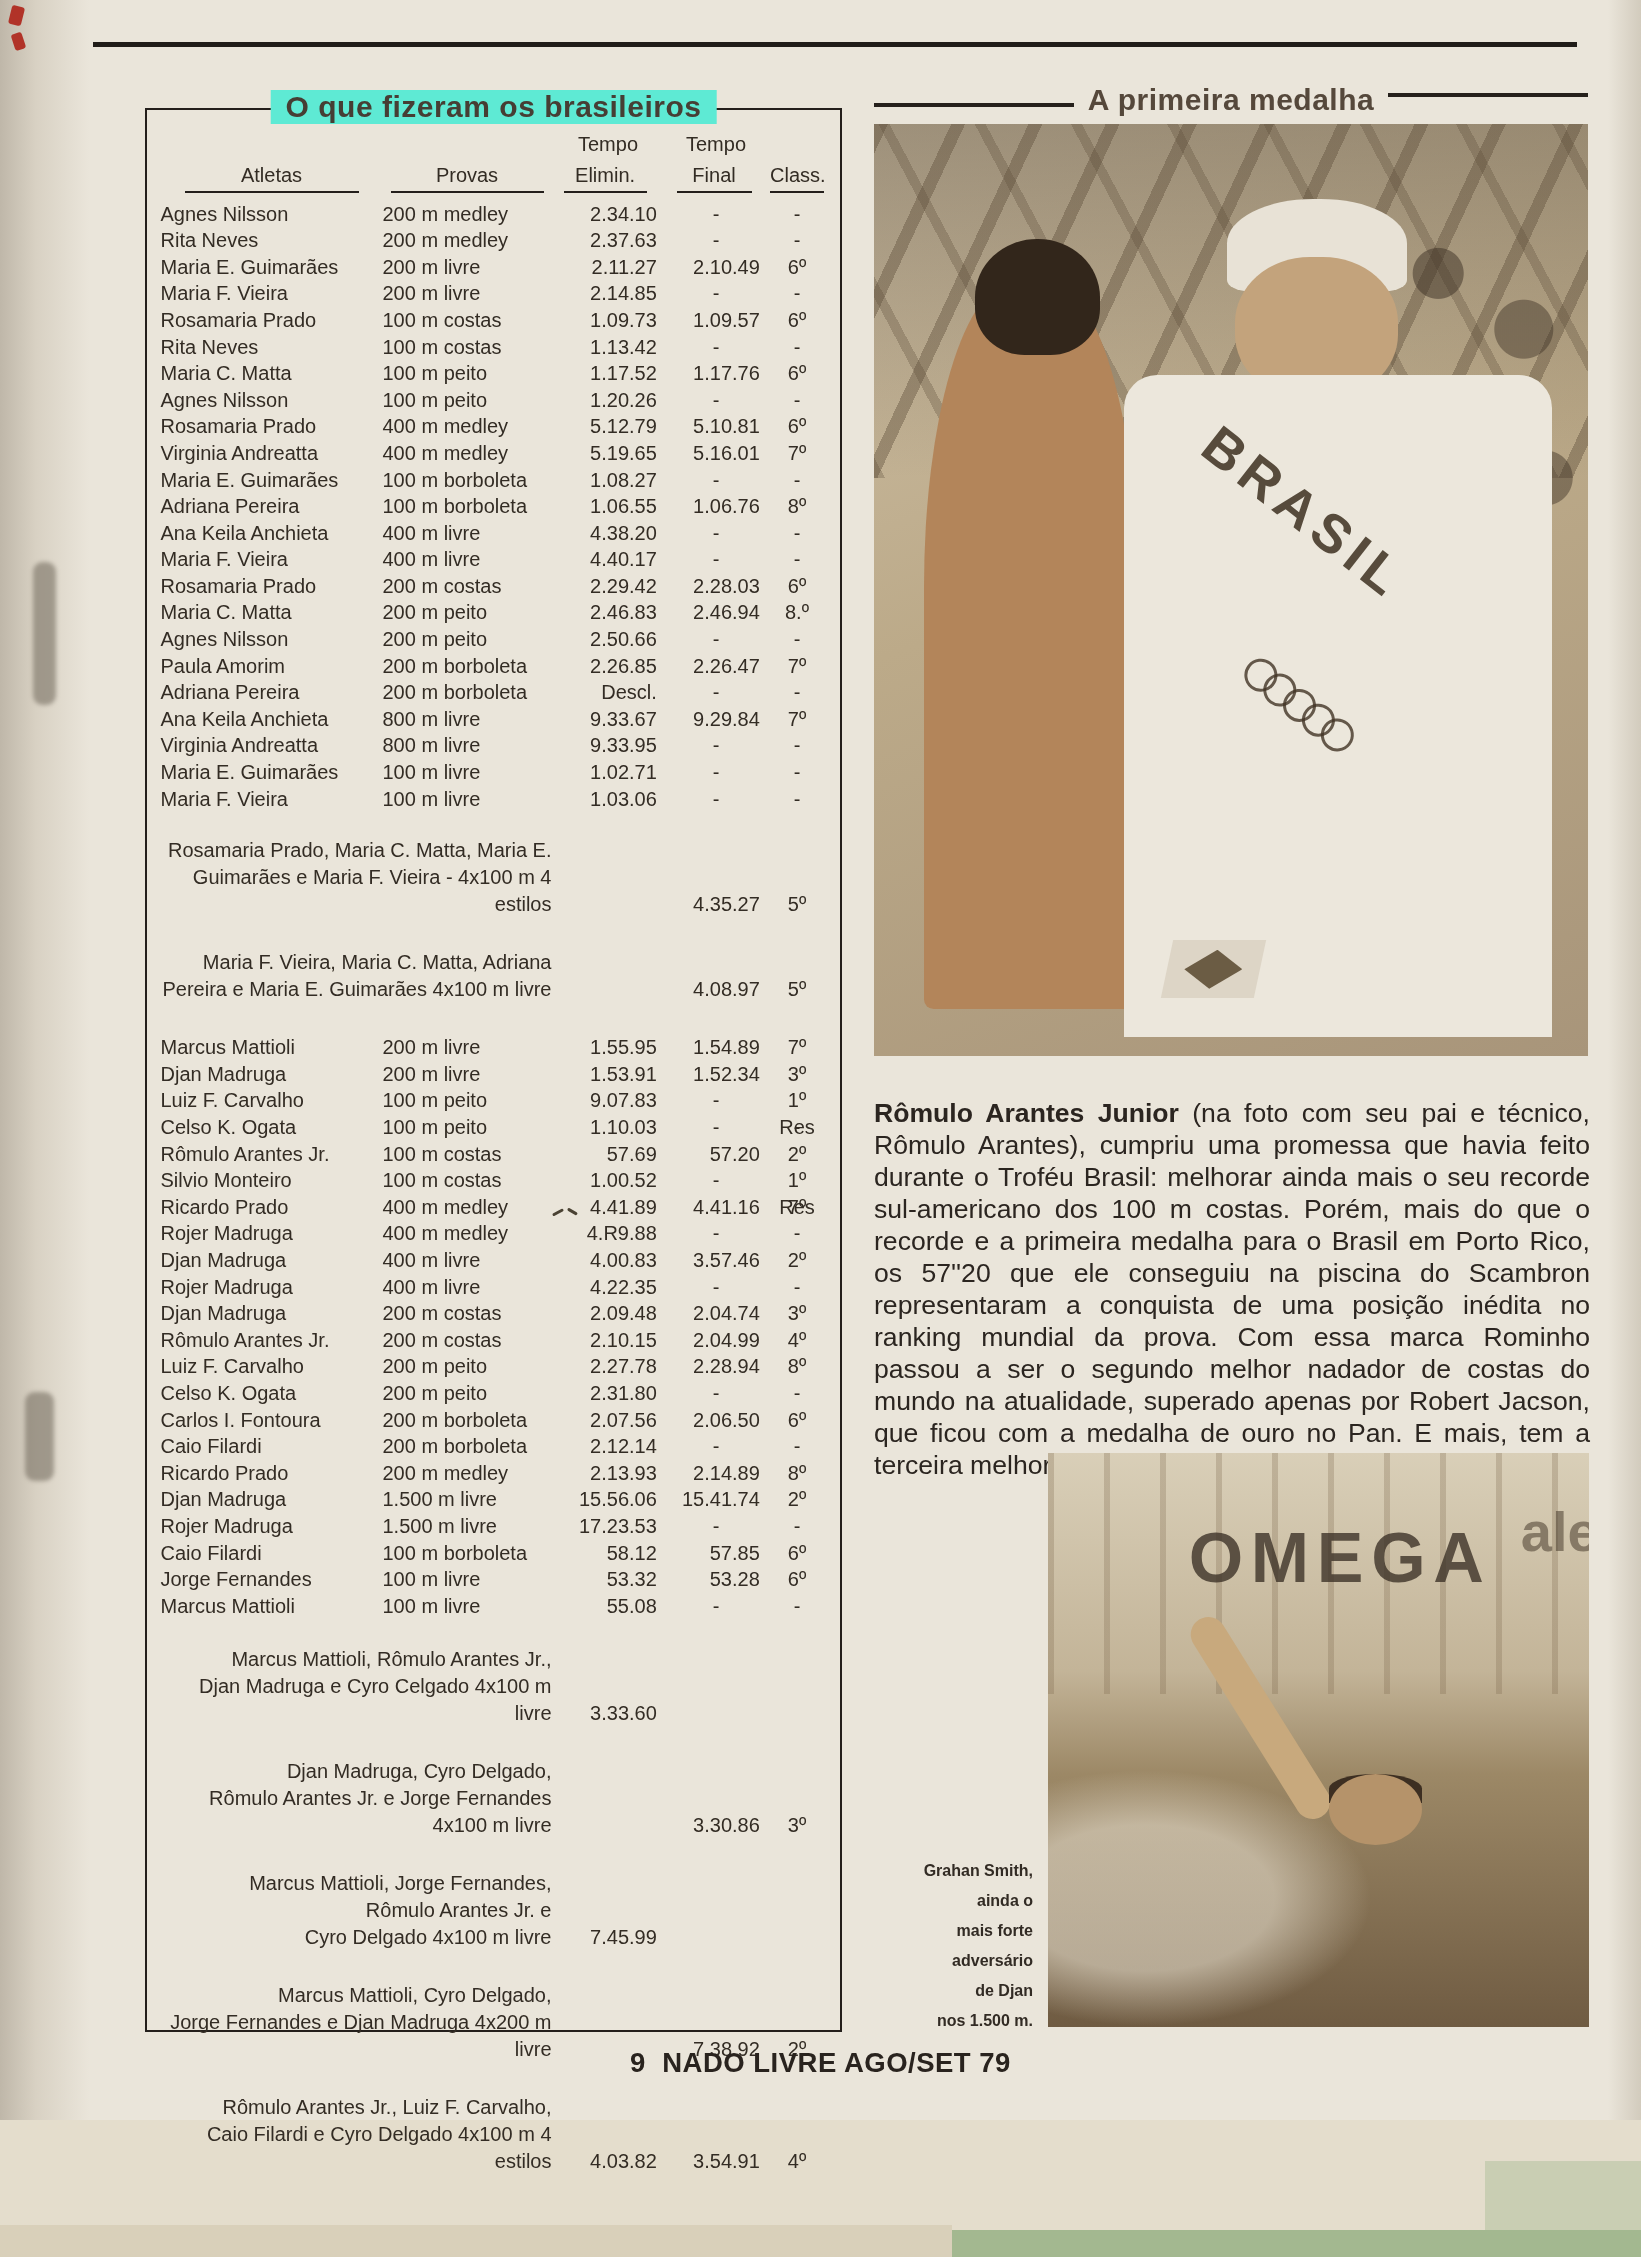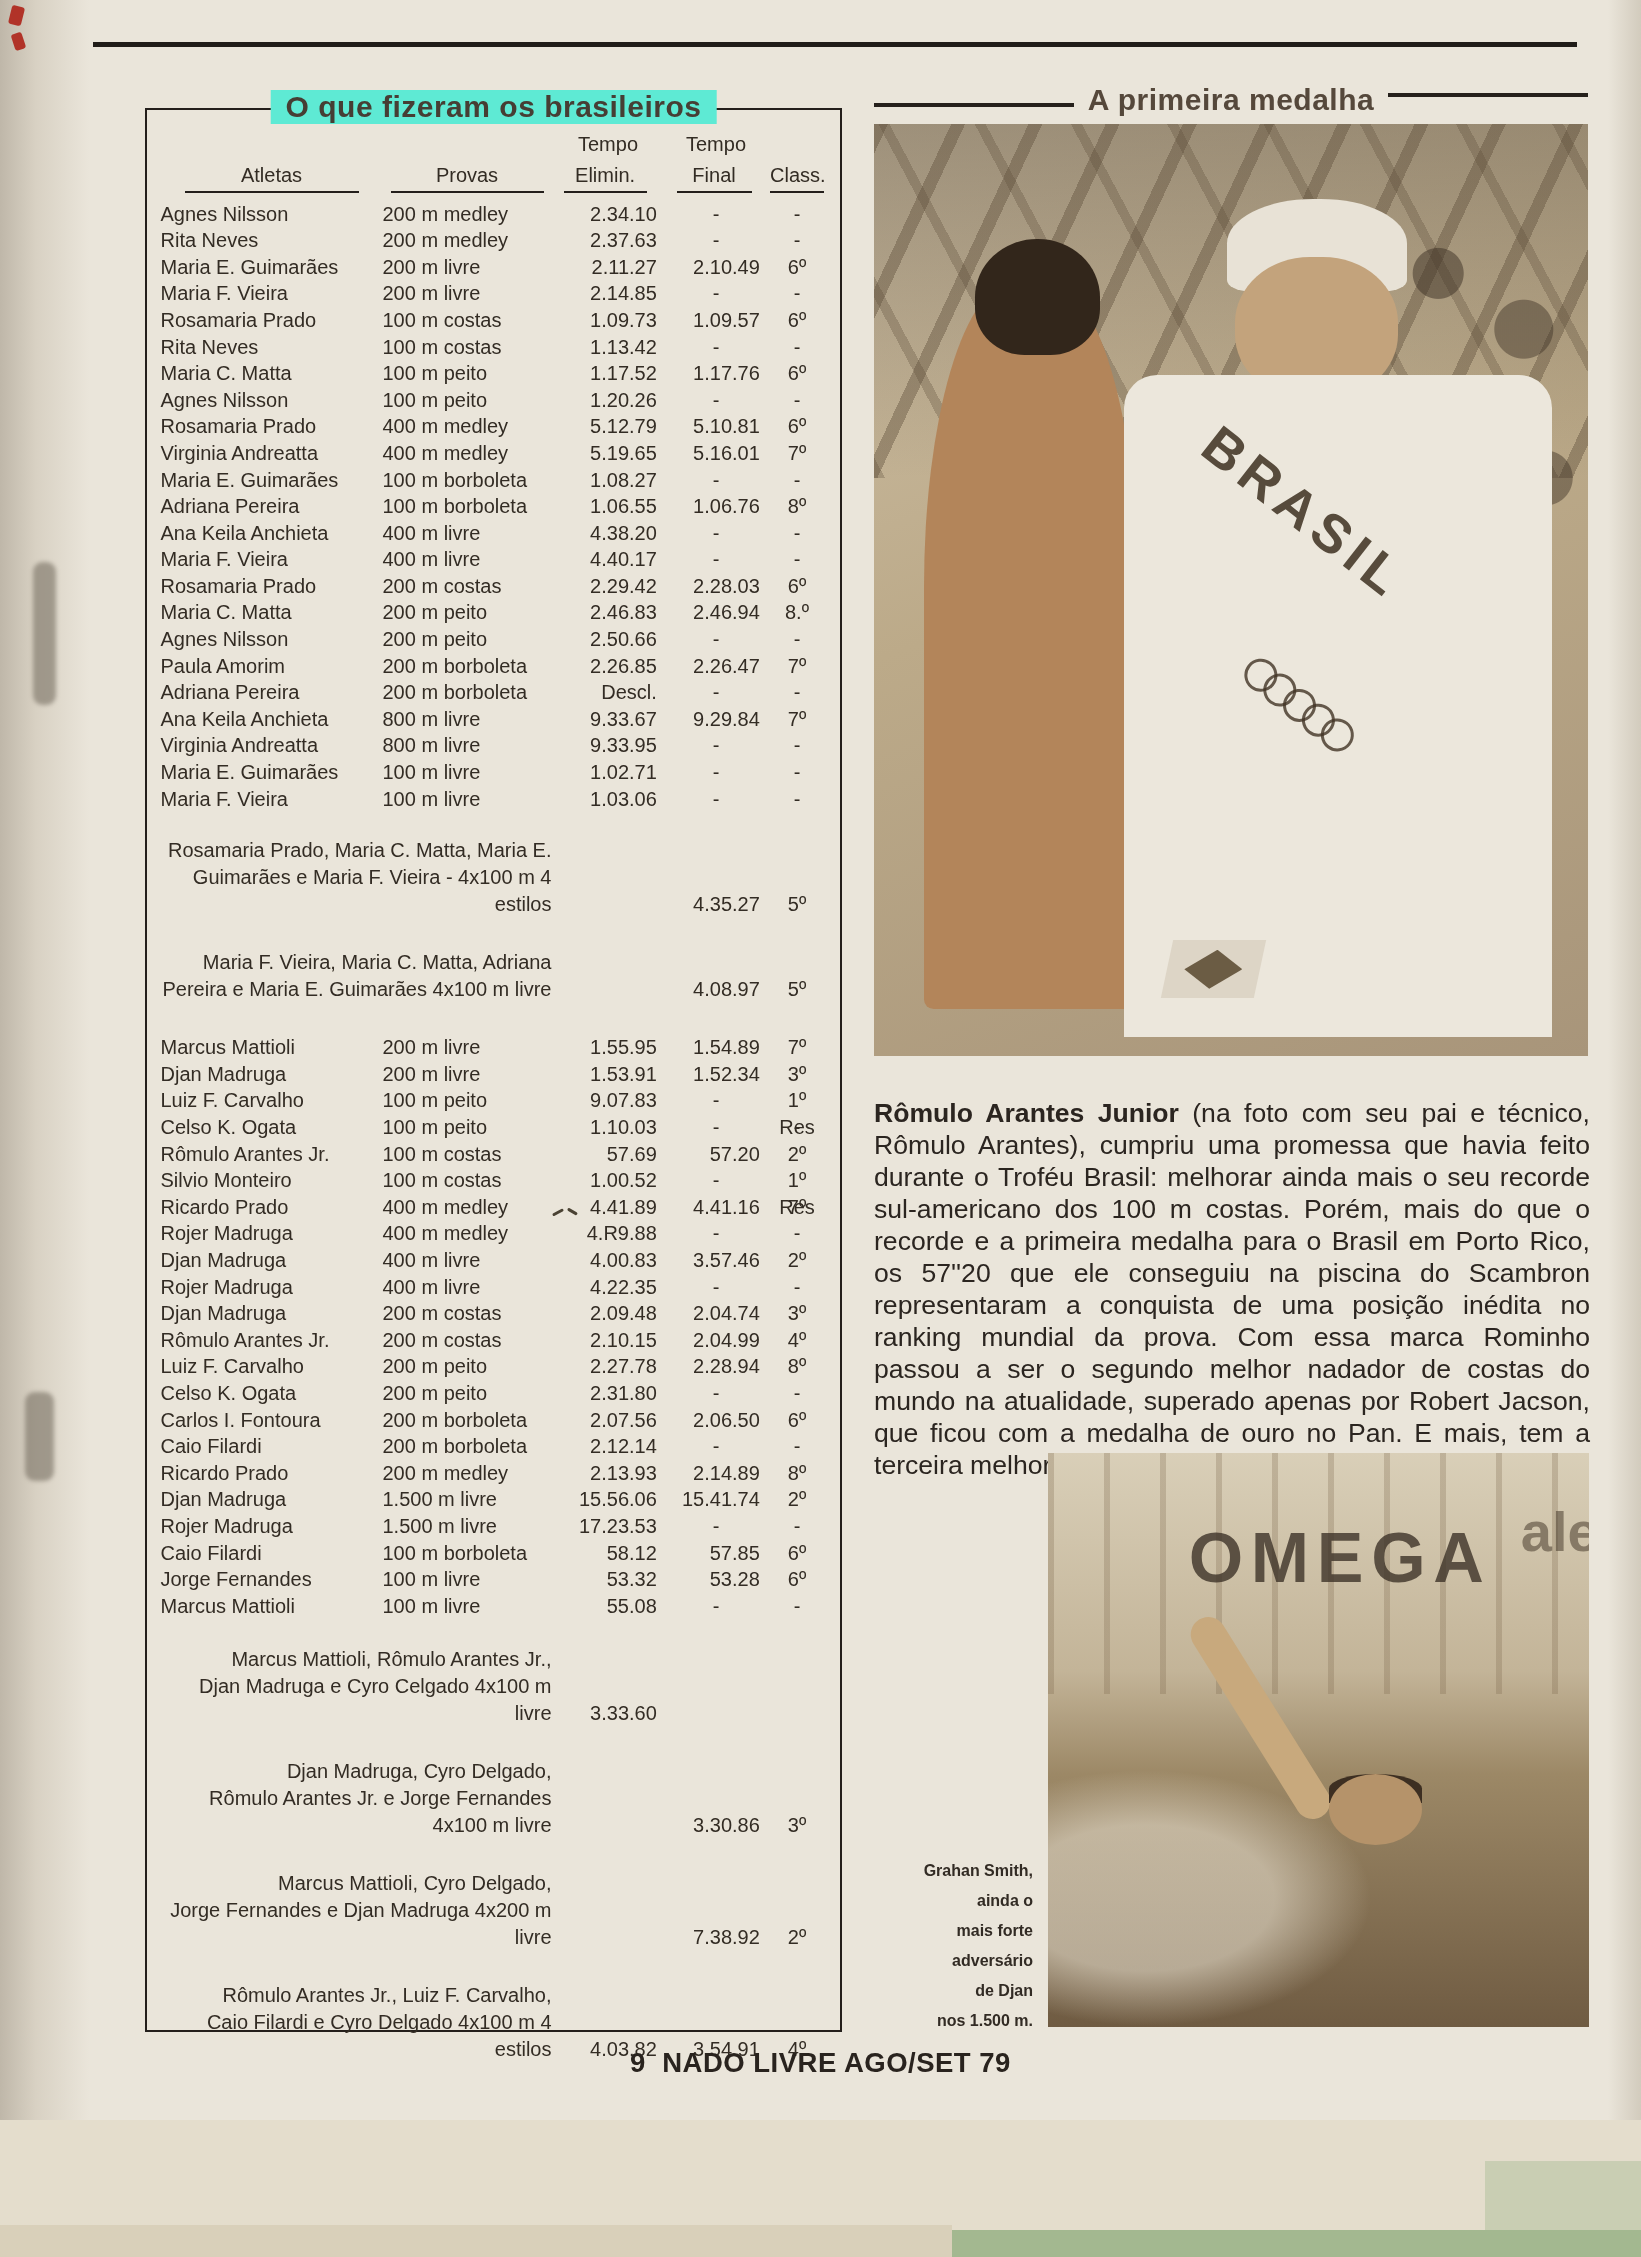--- a/index.html
+++ b/index.html
@@ -513,20 +513,30 @@
           <div class="relay-names">
             <div class="relay-line">Djan Madruga, Cyro Delgado,</div>
             <div class="relay-line">Rômulo Arantes Jr. e Jorge Fernandes 4x100 m livre</div>
           </div>
           <span class="c-elimin"></span>
           <span class="c-final">3.30.86</span>
           <span class="c-class">3º</span>
         </div>
         <div class="relay">
           <div class="relay-names">
+            <div class="relay-line">Marcus Mattioli, Jorge Fernandes,</div>
+            <div class="relay-line">Rômulo Arantes Jr. e</div>
+            <div class="relay-line">Cyro Delgado 4x100 m livre</div>
+          </div>
+          <span class="c-elimin">7.45.99</span>
+          <span class="c-final"></span>
+          <span class="c-class"></span>
+        </div>
+        <div class="relay">
+          <div class="relay-names">
             <div class="relay-line">Marcus Mattioli, Cyro Delgado,</div>
             <div class="relay-line">Jorge Fernandes e Djan Madruga 4x200 m livre</div>
           </div>
           <span class="c-elimin"></span>
           <span class="c-final">7.38.92</span>
           <span class="c-class">2º</span>
         </div>
         <div class="relay">
           <div class="relay-names">
             <div class="relay-line">Rômulo Arantes Jr., Luiz F. Carvalho,</div>

